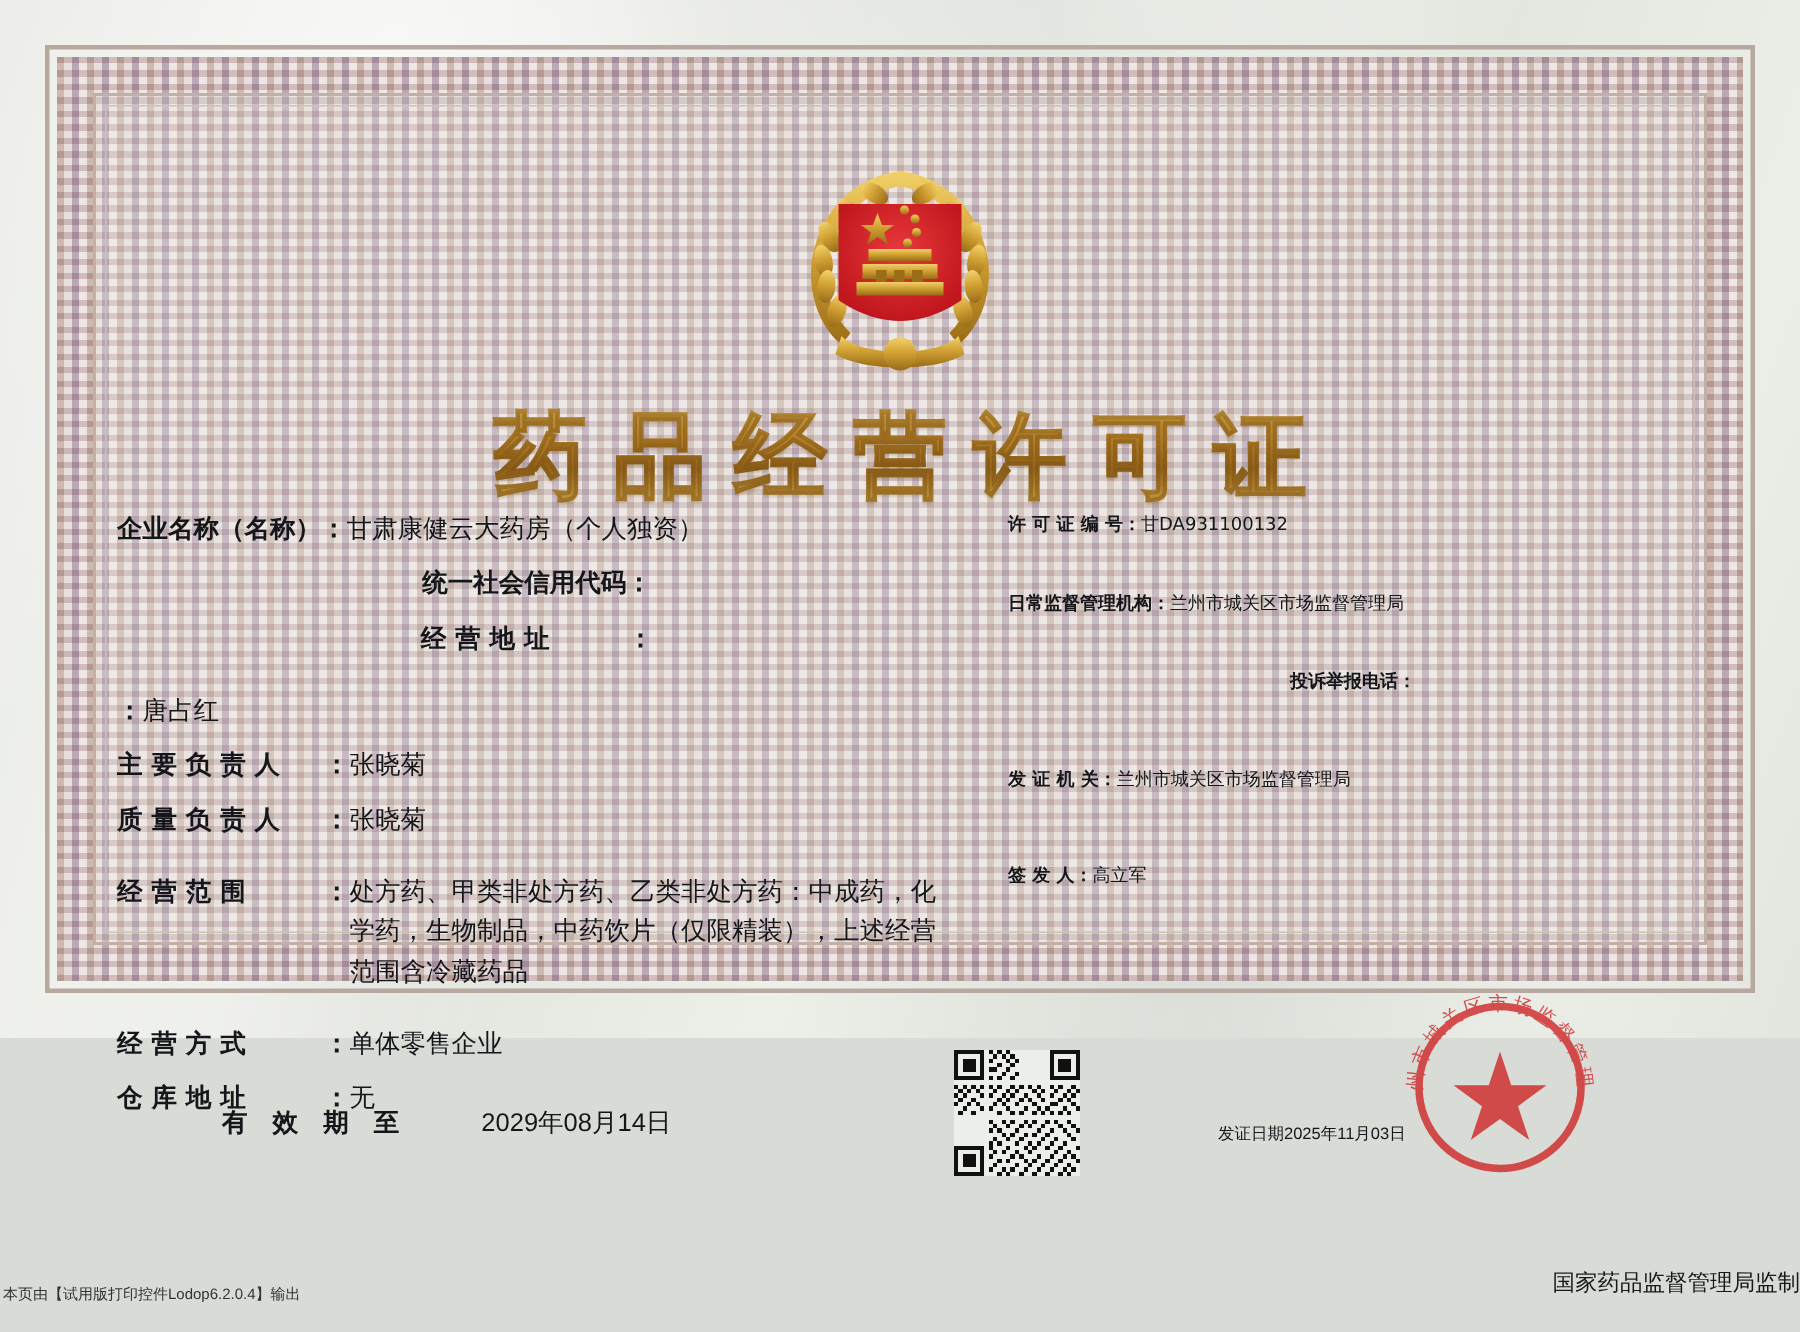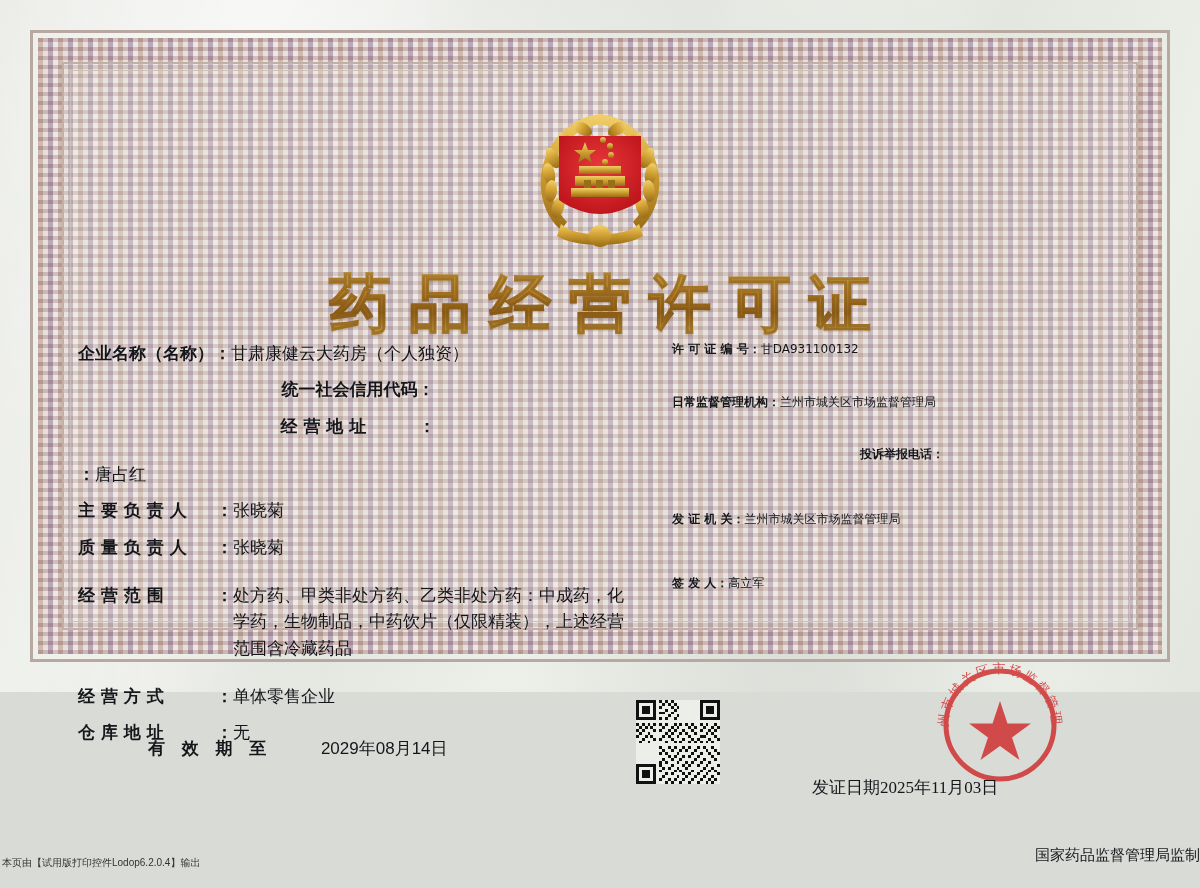--- a/index.html
+++ b/index.html
@@ -160,24 +160,23 @@
     font-family: Liberation Sans, sans-serif;
     margin-left: 48px;
   }
   .valid-row .lbl { letter-spacing: 6px; font-weight: 600; }
   .valid-row .val { margin-left: 44px; letter-spacing: 0; }
 
   .issue-row {
     position: absolute;
     left: 812px;
     top: 748px;
-    font-size: 17px;
+    font-size: 11px;
     color: #14161a;
-    font-family: Liberation Serif, serif;
-    margin-top: 28px;
+    font-family: Liberation Sans, sans-serif;
   }
 
   
   .qr {
     position: absolute;
     left: 636px;
     top: 700px;
     width: 84px;
     height: 84px;
   }

